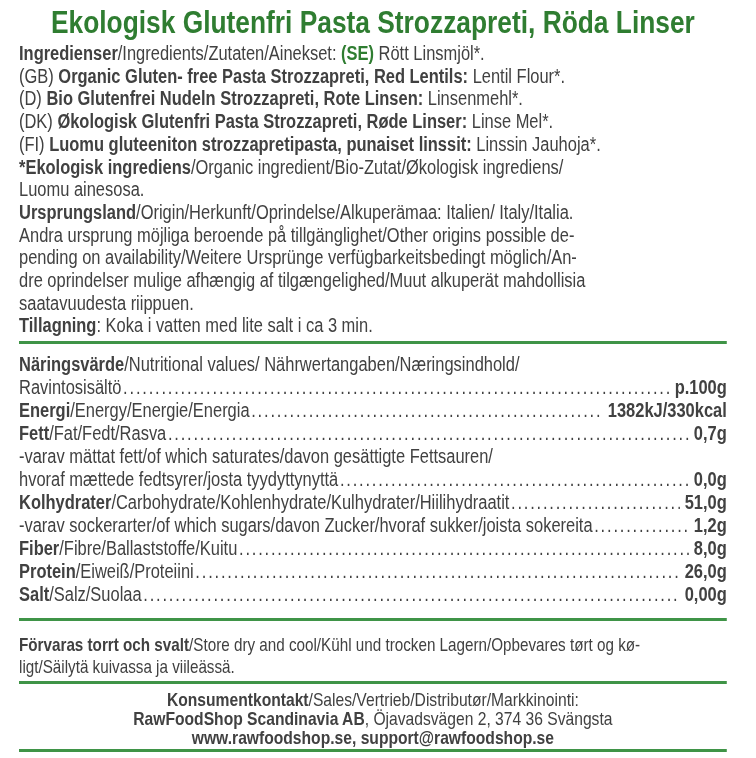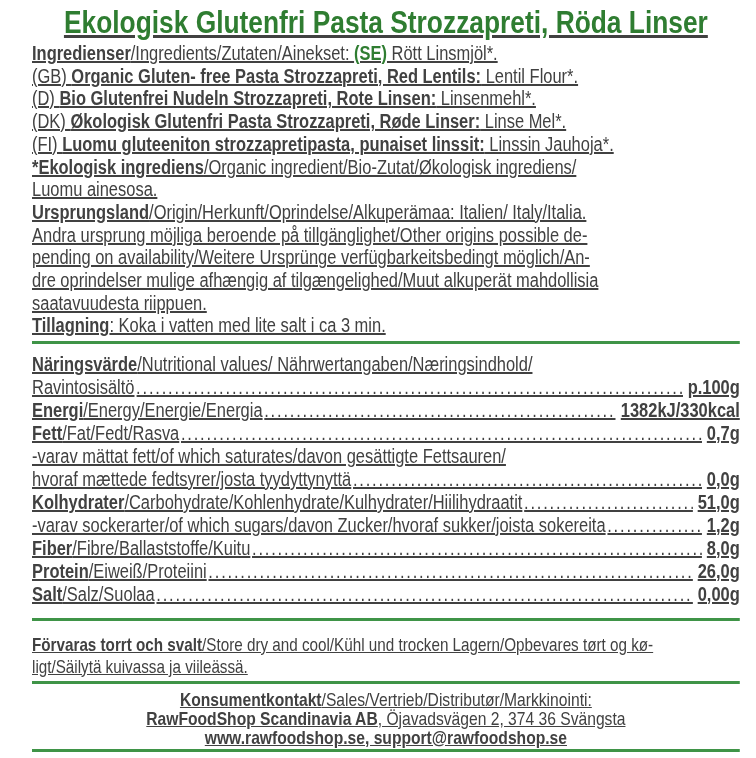--- a/index.html
+++ b/index.html
@@ -3,21 +3,21 @@
 <meta charset="utf-8">
 <style>
   html, body { margin: 0; padding: 0; }
   body {
     width: 756px; height: 758px;
     background: #ffffff;
     font-family: "Liberation Sans", sans-serif;
     color: var(--text-color, #414141);
     overflow: hidden;
   }
-  .page { padding: 6px 0 0 32px; text-decoration: underline; }
+  .page { padding: 6px 0 0 19px; }
   
   .content { width: 860px; transform: scaleX(0.823); transform-origin: 0 0; }
 
   .title {
     font-size: 32px; line-height: 32px; font-weight: 700;
     color: var(--title-green, #2f7d31);
     text-align: center; margin: 0 0 4px 0; white-space: nowrap;
   }
 
   .line { font-size: 20px; line-height: 22.7px; white-space: nowrap; }

